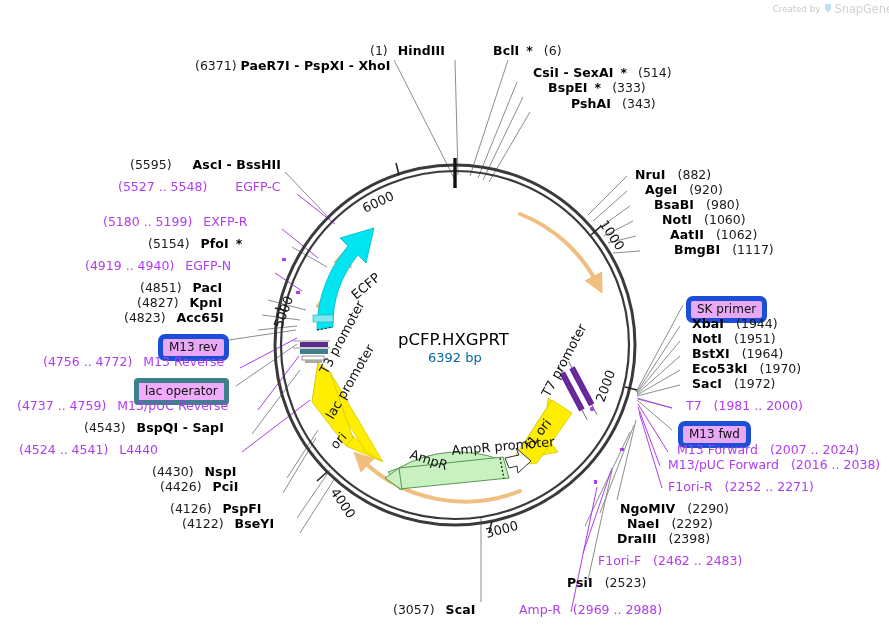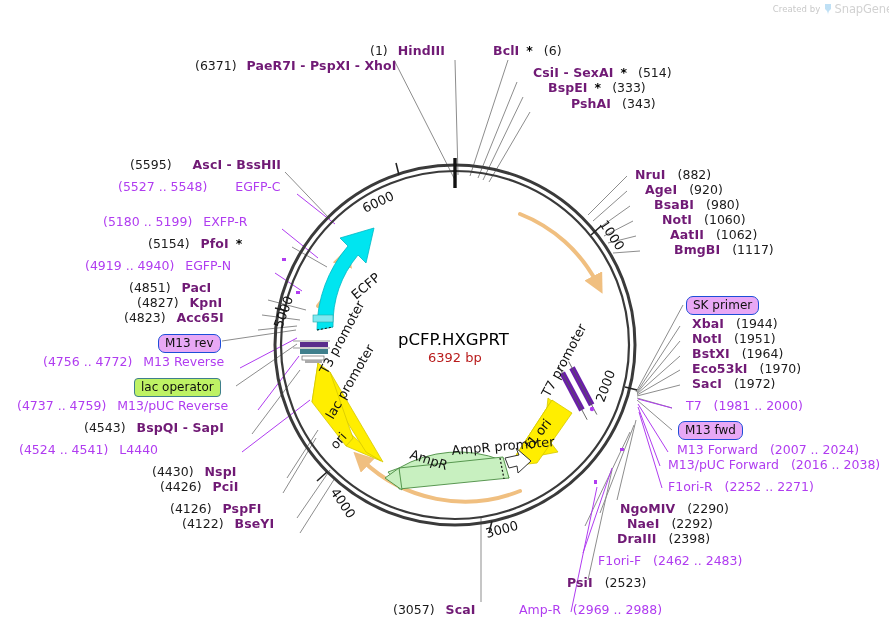--- a/index.html
+++ b/index.html
@@ -55,46 +55,46 @@
     font-size: 12.5px;
     color: #000000;
   }
   .enz .pos {
     font-weight: normal;
     color: #1a1a1a;
     font-size: 12.5px;
   }
   .enz .nm {
     font-weight: bold;
-    color: #701a75;
+    color: #000000;
     letter-spacing: 0.1px;
   }
   .enz .star { font-weight: bold; }
 
   .feat {            
     font-size: 12.5px;
     color: #b03cf0;
   }
   .feat .rng { color: #b03cf0; }
   .feat .nm  { color: #b03cf0; }
 
   
   .badge {
     position: absolute;
     white-space: nowrap;
     font-size: 12px;
     line-height: 1;
     padding: 2px 6px 3px 6px;
     border-radius: 7px;
-    border: 1px solid #1d4ed8;
+    border: 5px solid #1d4ed8;
     background: #e8a8f5;
     color: #101010;
   }
   .badge.teal {
-    background: #bef264;
+    background: #f0abfc;
     border-color: #3f7f8c;
     border-radius: 4px;
     color: #101010;
   }
 
   
   #map {
     position: absolute;
     left: 0;
     top: 0;
@@ -107,21 +107,21 @@
   .title-main {
     position: absolute;
     font-size: 16.5px;
     font-weight: normal;
     color: #000;
     white-space: nowrap;
   }
   .title-sub {
     position: absolute;
     font-size: 13px;
-    color: #b91c1c;
+    color: #0369a1;
     white-space: nowrap;
   }
 </style>
 </head>
 <body>
 
 <div id="stage">
 
   <div id="watermark">
     <span class="wm-created">Created by</span>
@@ -332,21 +332,21 @@
   <div class="title-main" style="left:398px; top:330px;">pCFP.HXGPRT</div>
   <div class="title-sub" style="left:428px; top:350px;">6392 bp</div>
 
   <div class="lbl enz" style="left:370px; top:45px;">
     <span class="pos">(1)</span>
     <span class="nm" style="margin-left:6px;">HindIII</span>
   </div>
 
   <div class="lbl enz" style="left:195px; top:60px;">
     <span class="pos">(6371)</span>
-    <span class="nm" style="margin-left:6px;">PaeR7I  -  PspXI  -  XhoI</span>
+    <span class="nm" style="">PaeR7I  -  PspXI  -  XhoI</span>
   </div>
 
   <div class="lbl enz" style="left:493px; top:45px;">
     <span class="nm">BclI</span>
     <span class="star" style="margin-left:3px;">*</span>
     <span class="pos" style="margin-left:7px;">(6)</span>
   </div>
 
   <div class="lbl enz" style="left:533px; top:67px;">
     <span class="nm">CsiI  -  SexAI</span>
@@ -477,21 +477,21 @@
   </div>
   <div class="lbl enz" style="left:148px; top:238px;">
     <span class="pos">(5154)</span>
     <span class="nm" style="margin-left:7px;">PfoI</span>
     <span class="star" style="margin-left:3px;">*</span>
   </div>
   <div class="lbl feat" style="left:85px; top:260px;">
     <span class="rng">(4919 .. 4940)</span>
     <span class="nm" style="margin-left:7px;">EGFP-N</span>
   </div>
-  <div class="lbl enz" style="left:129px; top:282px;">
+  <div class="lbl enz" style="left:140px; top:282px;">
     <span class="pos">(4851)</span>
     <span class="nm" style="margin-left:7px;">PacI</span>
   </div>
   <div class="lbl enz" style="left:137px; top:297px;">
     <span class="pos">(4827)</span>
     <span class="nm" style="margin-left:7px;">KpnI</span>
   </div>
   <div class="lbl enz" style="left:124px; top:312px;">
     <span class="pos">(4823)</span>
     <span class="nm" style="margin-left:7px;">Acc65I</span>

